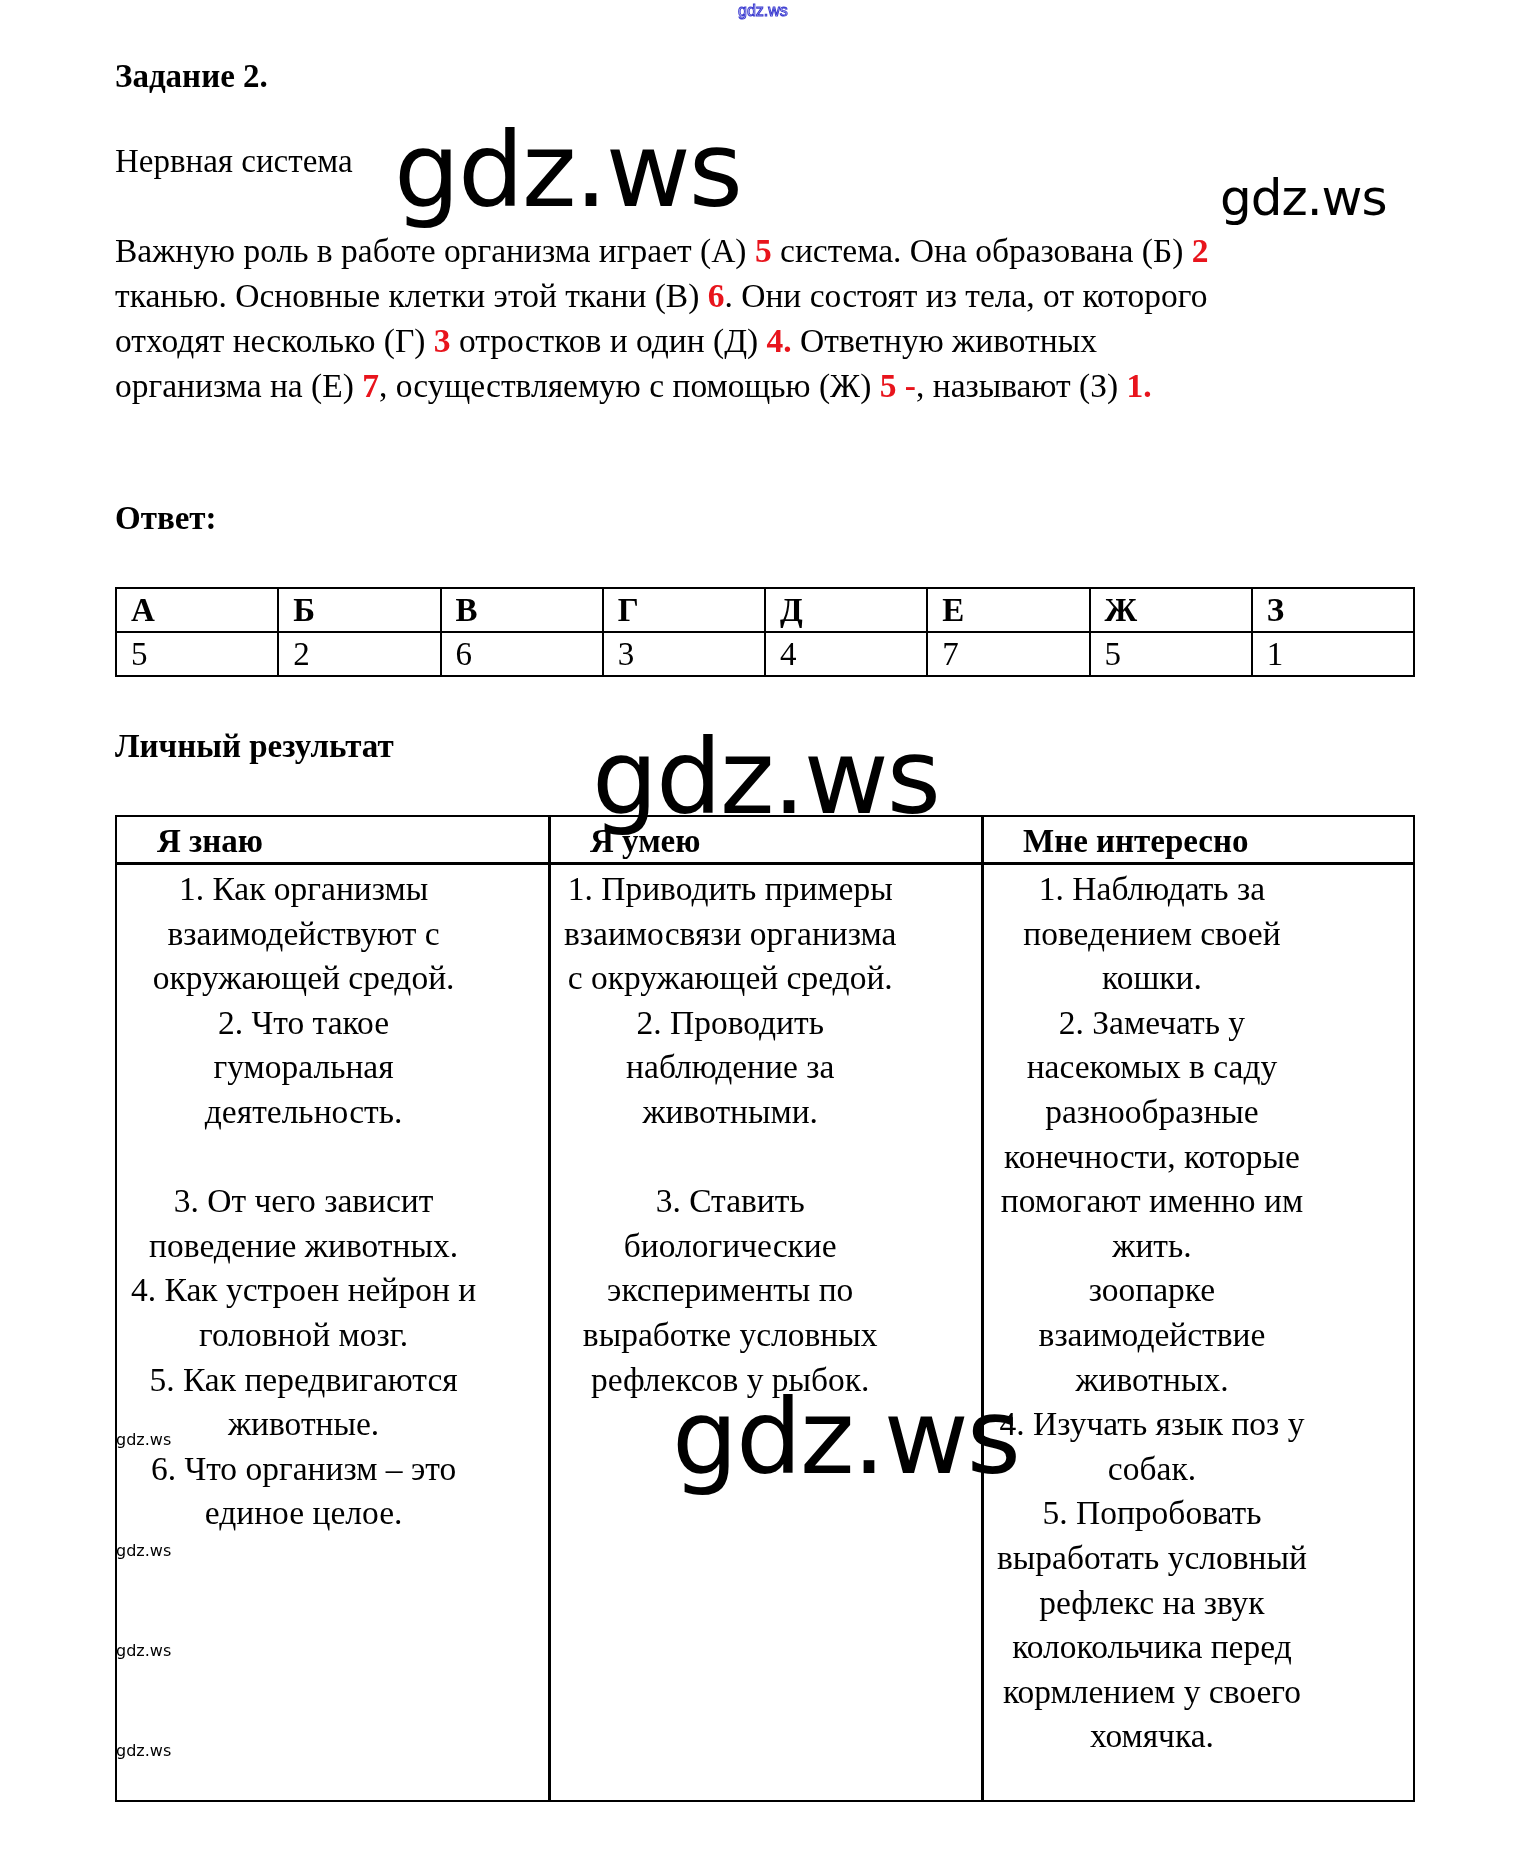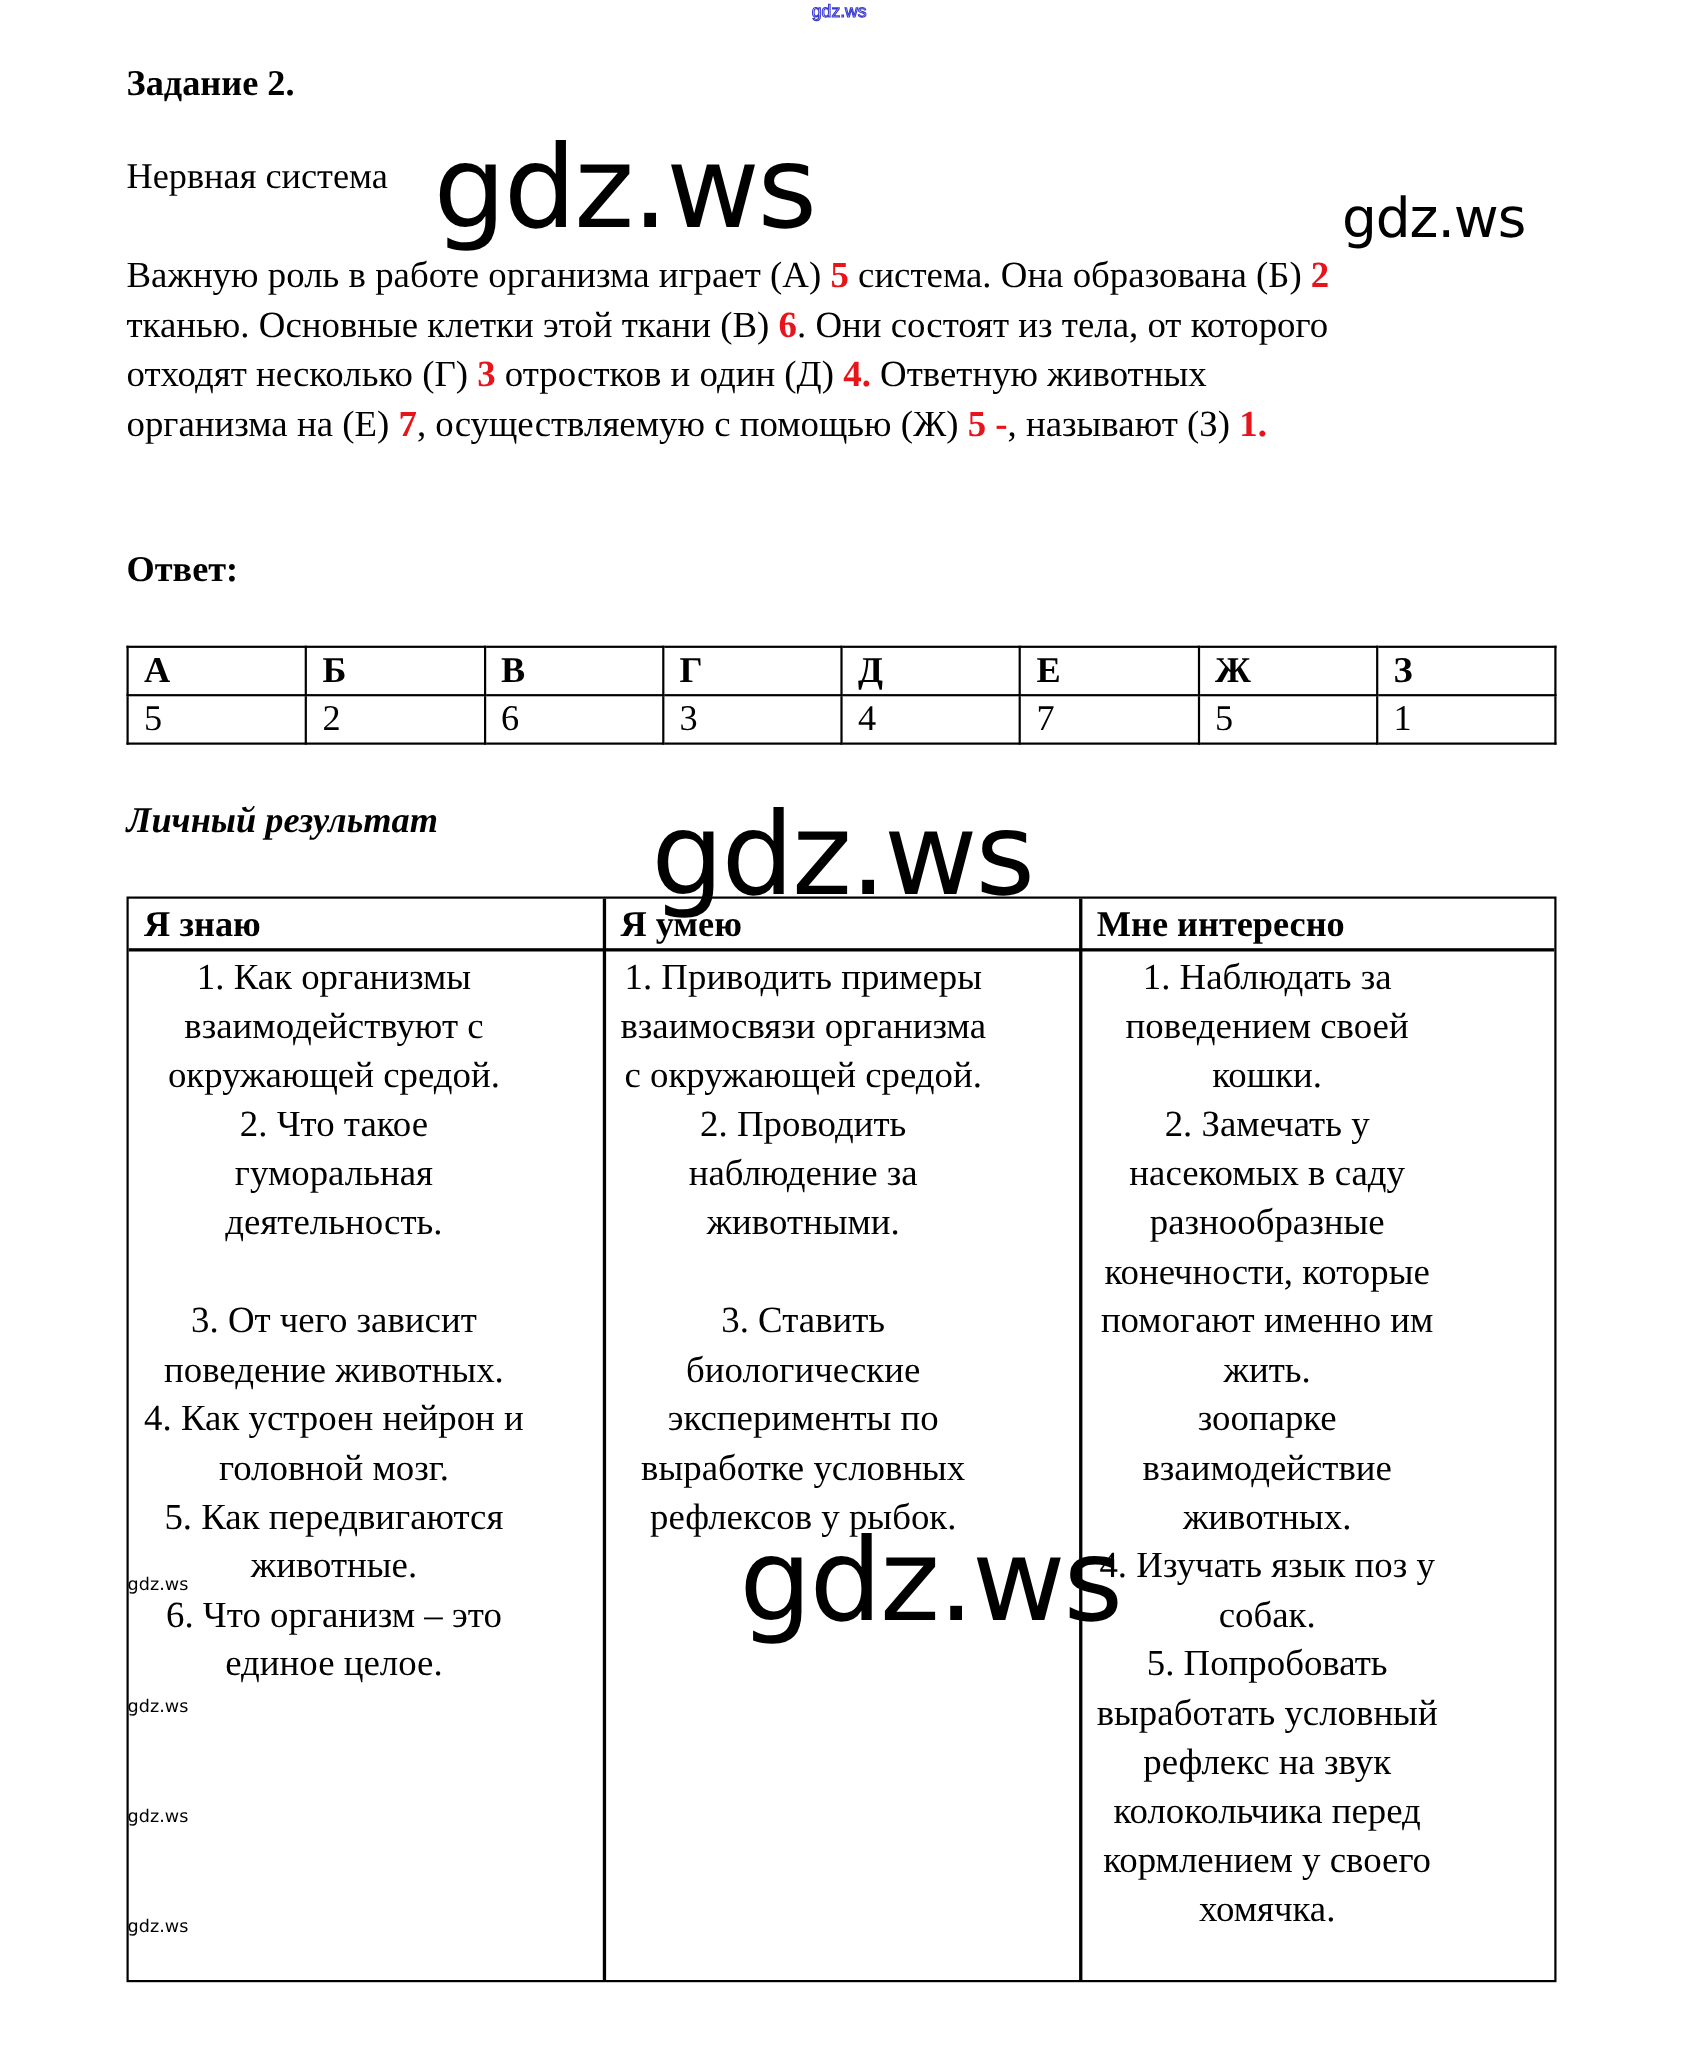--- a/index.html
+++ b/index.html
@@ -13,25 +13,25 @@
   .wm-big { font-family:"DejaVu Sans","Liberation Sans",sans-serif; font-size:104px; letter-spacing:-2px; line-height:1; }
   .wm-mid { font-family:"DejaVu Sans","Liberation Sans",sans-serif; font-size:50px; letter-spacing:-1px; line-height:1; }
   .wm-small { font-family:"DejaVu Sans","Liberation Sans",sans-serif; font-size:16px; line-height:1; }
   .para { left:115px; top:228px; width:1330px; font-size:33.5px; line-height:45px; }
   .para .ans { color:#e8141c; font-weight:bold; }
   .para .line { display:block; white-space:nowrap; }
   .answer-label { left:115px; top:500px; font-size:33px; font-weight:bold; }
   table.ans-table { position:absolute; left:115px; top:587px; width:1300px; border-collapse:collapse; table-layout:fixed; }
   table.ans-table td { border:2.5px solid #000; font-size:33px; padding:0 0 0 14px; height:42px; line-height:42px; }
   table.ans-table tr.head td { font-weight:bold; }
-  .personal-label { left:115px; top:728px; font-size:33px; font-weight:bold;font-style:italic; }
+  .personal-label { left:115px; top:728px; font-size:33px; font-weight:bold; }
   .grid { position:absolute; left:115px; top:815px; width:1300px; height:987px; border:2.5px solid #000; box-sizing:border-box; }
   .grid .vline { position:absolute; top:0; bottom:0; width:2.5px; background:#000; }
   .grid .hline { position:absolute; left:0; right:0; top:45px; height:2.5px; background:#000; }
-  .grid .head { position:absolute; top:4px; font-size:33px; font-weight:bold; line-height:40px; }
+  .grid .head { position:absolute; top:4px; font-size:33px; font-weight:bold; line-height:40px;margin-left:26px; }
   .grid .body { position:absolute; top:50px; font-size:33.5px; line-height:44.6px;text-align:center; }
   .grid .body .item { display:block; }
   .gap { display:block; height:44.6px; }
 </style>
 </head>
 <body>
 
 <div class="abs wm-top">gdz.ws</div>
 
 <div class="abs task-title">Задание 2.</div>

